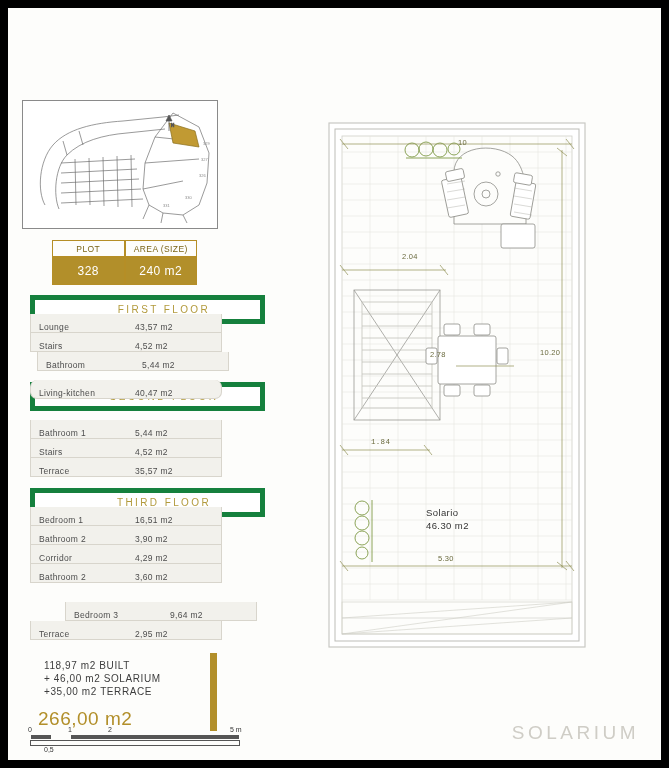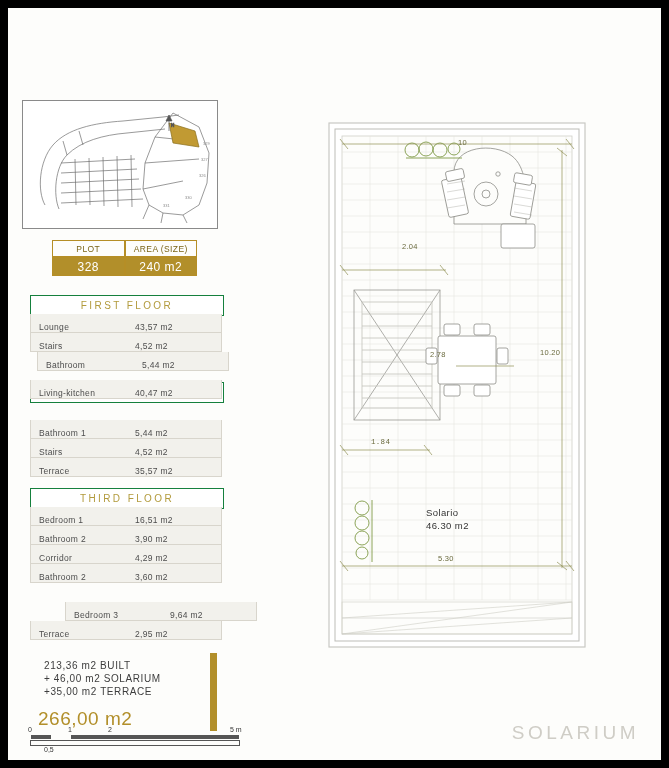--- a/index.html
+++ b/index.html
@@ -4,23 +4,23 @@
 <style>
   html,body{margin:0;padding:0;background:#000;}
   body{width:669px;height:768px;overflow:hidden;font-family:"Liberation Sans",sans-serif;}
   .sheet{position:absolute;left:8px;top:8px;width:653px;height:752px;background:#fdfdfb;}
   
   .plotmap{position:absolute;left:14px;top:92px;width:194px;height:127px;border:1px solid #8a8a8a;background:#fff;overflow:hidden;}
   .plotmap svg{display:block;}
   .legend{position:absolute;left:44px;top:232px;width:145px;height:34px;}
   .legend .hdr{display:flex;height:17px;}
   .legend .hdr div{flex:1;border:1px solid #b58e26;color:#7a6417;font-size:8.5px;display:flex;align-items:center;justify-content:center;letter-spacing:.4px;}
-  .legend .val{display:flex;height:19px;}
+  .legend .val{display:flex;height:28px;}
   .legend .val div{flex:1;border:1px solid #b58e26;background:#b28f2a;color:#fff;font-size:12px;display:flex;align-items:center;justify-content:center;letter-spacing:.5px;}
-  .floor-title{position:absolute;left:22px;width:192px;height:19px;border:1px solid #15803d;color:#b29a3c;font-size:10px;letter-spacing:2.4px;display:flex;align-items:center;justify-content:center;background:#fff;}
+  .floor-title{position:absolute;left:22px;width:192px;height:19px;border:5px solid #15803d;color:#b29a3c;font-size:10px;letter-spacing:2.4px;display:flex;align-items:center;justify-content:center;background:#fff;padding-left:33px;}
   .row{position:absolute;left:22px;width:192px;height:19px;border:1px solid #d8d5cc;border-top:none;background:#f2f1ec;box-sizing:border-box;display:flex;align-items:flex-end;}
   .row .nm{font-size:8.5px;color:#4d4d4d;padding-left:8px;letter-spacing:.3px;flex:1;}
   .row .ar{font-size:8.5px;color:#4d4d4d;width:86px;letter-spacing:.3px;}
   .totals{position:absolute;left:36px;top:651px;width:180px;}
   .totals .ln{font-size:10px;color:#3d3d3d;letter-spacing:.6px;line-height:13px;white-space:pre;}
   .bigtotal{position:absolute;left:30px;top:700px;font-size:19px;color:#b28f2a;letter-spacing:.5px;}
   .vbar{position:absolute;left:202px;top:645px;width:7px;height:78px;background:#b28f2a;}
   .scale{position:absolute;left:22px;top:727px;width:220px;height:18px;}
   .scale .bar{position:absolute;left:0;top:5px;width:210px;height:6px;border:1px solid #555;box-sizing:border-box;}
   .scale .seg{position:absolute;top:0;height:4px;background:#555;}
@@ -86,21 +86,21 @@
   <div class="row" style="top:325px;">
     <span class="nm">Stairs</span>
     <span class="ar">4,52 m2</span>
   </div>
   <div class="row" style="top:344px;margin-left:7px;">
     <span class="nm">Bathroom</span>
     <span class="ar">5,44 m2</span>
   </div>
 
   <div class="floor-title" style="top:374px;">SECOND FLOOR</div>
-  <div class="row" style="top:372px;">
+  <div class="row" style="top:372px;border-radius:7px;">
     <span class="nm">Living-kitchen</span>
     <span class="ar">40,47 m2</span>
   </div>
   <div class="row" style="top:412px;">
     <span class="nm">Bathroom 1</span>
     <span class="ar">5,44 m2</span>
   </div>
   <div class="row" style="top:431px;">
     <span class="nm">Stairs</span>
     <span class="ar">4,52 m2</span>
@@ -130,21 +130,21 @@
   <div class="row" style="top:594px;margin-left:35px;">
     <span class="nm">Bedroom 3</span>
     <span class="ar">9,64 m2</span>
   </div>
   <div class="row" style="top:613px;">
     <span class="nm">Terrace</span>
     <span class="ar">2,95 m2</span>
   </div>
 
   <div class="totals">
-    <div class="ln">213,36 m2 BUILT</div>
+    <div class="ln">118,97 m2 BUILT</div>
     <div class="ln">+ 46,00 m2 SOLARIUM</div>
     <div class="ln">+35,00 m2 TERRACE</div>
   </div>
   <div class="bigtotal">266,00 m2</div>
   <div class="vbar"></div>
 
   <div class="scale">
     <div class="bar"></div>
     <div class="seg" style="left:1px;width:20px;"></div>
     <div class="seg" style="left:41px;width:168px;"></div>
@@ -285,21 +285,21 @@
         <line x1="16" y1="446" x2="246" y2="446"></line>
         <path d="M14 441 L22 451 M240 441 L248 451"></path>
         <line x1="236" y1="30" x2="236" y2="448"></line>
         <path d="M231 28 L241 36 M231 442 L241 450"></path>
         <line x1="130" y1="246" x2="188" y2="246"></line>
         <line x1="16" y1="24" x2="246" y2="24"></line>
         <path d="M14 19 L22 29 M240 19 L248 29"></path>
       </g>
     </svg>
 
-    <div class="dimtxt" style="left:52px;top:122px;padding-left:24px;">2.04</div>
+    <div class="dimtxt" style="left:52px;top:132px;padding-left:24px;">2.04</div>
     <div class="dimtxt" style="left:104px;top:230px;">2.78</div>
     <div class="dimtxt" style="left:45px;top:318px;font-family:Liberation Mono, monospace;">1.84</div>
     <div class="dimtxt" style="left:112px;top:434px;">5.30</div>
     <div class="dimtxt" style="left:214px;top:228px;">10.20</div>
     <div class="dimtxt" style="left:132px;top:18px;">10</div>
   </div>
 
   <div class="solario-lbl">
     <span>Solario</span><br>
     <span>46.30 m2</span>

